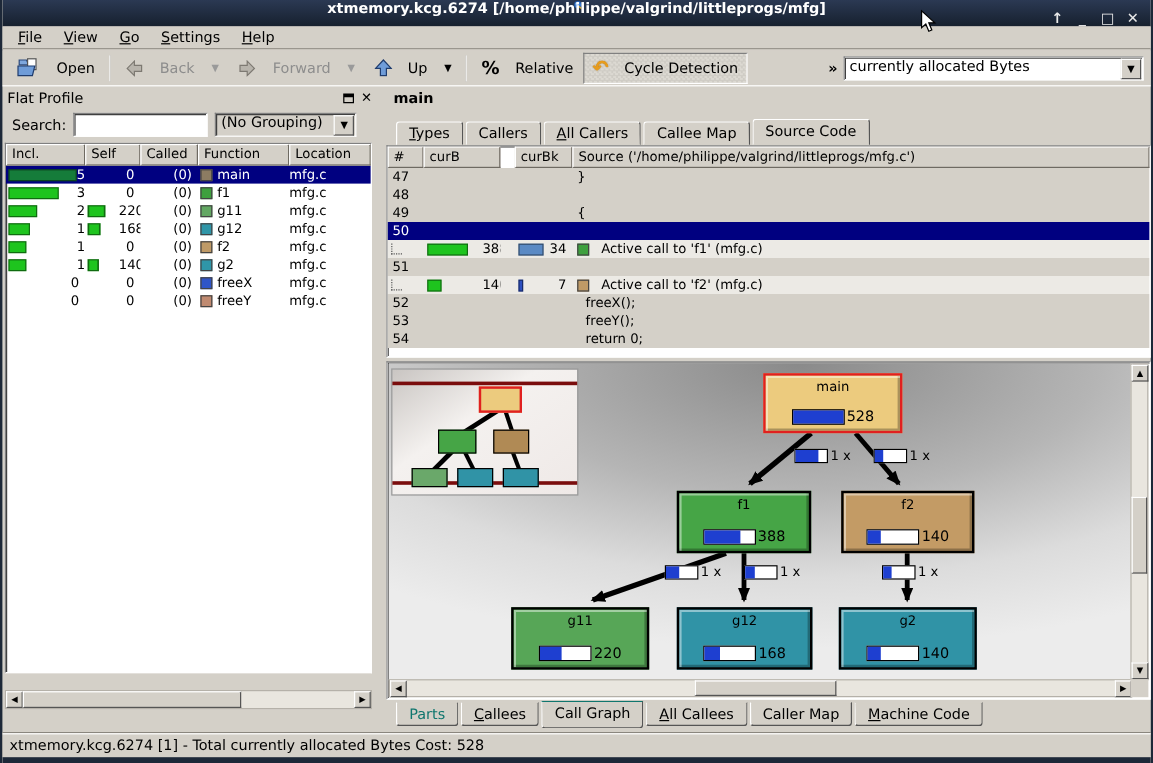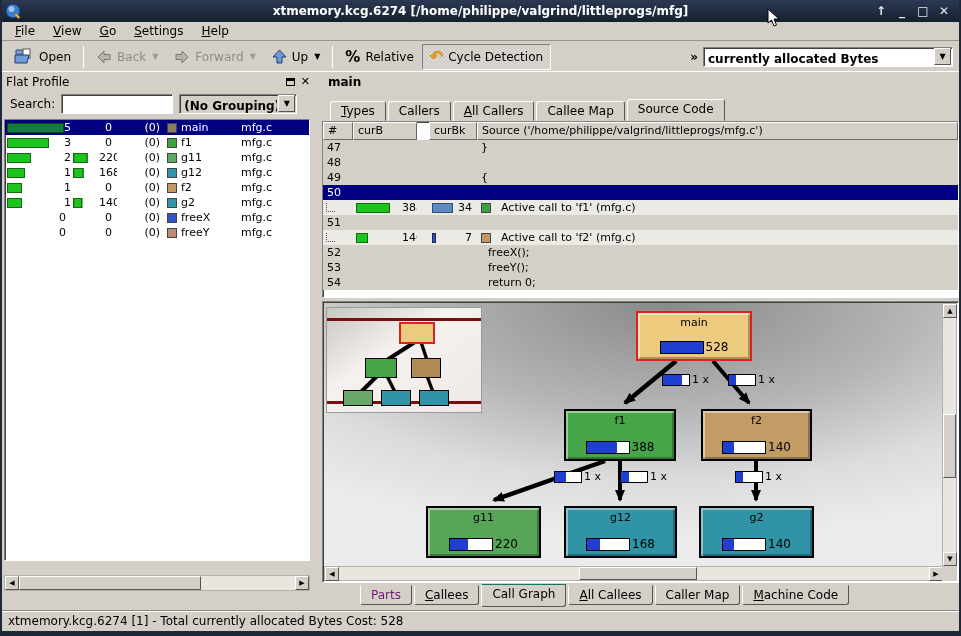--- a/index.html
+++ b/index.html
@@ -5,46 +5,46 @@
   * { margin:0; padding:0; box-sizing:border-box; }
   html,body { background:#555; }
   body { font-family:"DejaVu Sans","Liberation Sans",sans-serif; }
   #window {
     position:relative; width:961px; height:636px; background:#d4d0c8;
     border-left:2px solid #1d2838; border-right:2px solid #1d2838;
     overflow:hidden; font-size:12px; color:#000;
   }
   
   .titlebar { position:absolute; left:0; top:0; right:0; height:22px;
-    background:linear-gradient(#2b3953,#16202e); display:flex; align-items:center; }
+    background:linear-gradient(#2b3953,#16202e); display:flex; align-items:center;flex-direction:column; }
   .titlebar .appicon { width:18px; height:18px; margin-left:3px; }
   .titlebar .title { position:absolute; left:0; right:0; text-align:center;
     color:#fff; font-weight:bold; font-size:12px; pointer-events:none; }
   .wbtn { color:#eaeaea; font-size:12px; font-weight:bold; width:14px; text-align:center; cursor:default; }
   
   .menubar { position:absolute; left:0; top:22px; right:0; height:19px; background:#d4d0c8;
     border-bottom:1px solid #9a968e; display:flex; align-items:center; padding-left:4px; }
   .menu-item { padding:2px 9px; }
   .accel::first-letter { text-decoration:underline; }
   
   .toolbar { position:absolute; left:0; top:42px; right:0; height:30px; background:#d4d0c8;
     border-bottom:1px solid #fff; display:flex; align-items:center; padding:0 4px; }
-  .tb-btn { display:flex; align-items:center; gap:5px; padding:3px 7px; height:26px; border:1px solid transparent; }
+  .tb-btn { display:flex; align-items:center; gap:13px; padding:3px 7px; height:26px; border:1px solid transparent; }
   .tb-btn.disabled { color:#8d8d8d; }
   .tb-btn.pressed { border-top:1px solid #808080; border-left:1px solid #808080;
     border-bottom:1px solid #fff; border-right:1px solid #fff;
     background:repeating-conic-gradient(#dcd9d2 0% 25%, #cfccc5 0% 50%) 0 0/4px 4px; }
   .tb-sep { width:1px; height:22px; background:#8a867e; border-right:1px solid #fff; margin:0 4px; }
   .tb-spring { flex:1; }
   .dd-arrow { font-size:8px; margin-left:1px; }
   .dd-arrow.dis { color:#9a9a9a; }
   .pct-icon { font-weight:bold; font-size:15px; }
   .cycle-icon { color:#e89c1c; font-weight:bold; font-size:16px; line-height:14px; text-shadow:0 0 1px #a86a00; }
-  .combo { display:flex; align-items:flex-end; height:20px; background:#fff;
-    border:1px solid; border-color:#808080 #fff #fff #808080; box-shadow:inset 1px 1px 0 #404040;font-weight:bold; }
+  .combo { display:flex; align-items:flex-start; height:20px; background:#fff;
+    border:1px solid; border-color:#808080 #fff #fff #808080; box-shadow:inset 1px 1px 0 #404040; }
   .combo .cb-text { flex:1; padding:0 4px; white-space:nowrap; overflow:hidden; }
   .combo .cb-btn { width:17px; height:17px; margin:1px; background:#d4d0c8; border:1px solid;
     border-color:#fff #555 #555 #fff; font-size:8px; display:flex; align-items:center; justify-content:center; }
   .event-combo { width:250px; margin-right:2px; }
   
   .dock { position:absolute; left:2px; top:73px; width:308px; height:532px; }
   .dock-header { height:17px; display:flex; align-items:center; padding:0 2px; }
   .dock-sprite { margin-left:auto; display:flex; gap:6px; align-items:center; }
   .float-ic { width:9px; height:8px; border:1px solid #000; border-top:3px solid #000; }
   .close-ic { font-size:11px; font-weight:bold; }
@@ -112,21 +112,21 @@
   .mini { position:absolute; border:1px solid #000; }
   .gv-scroll { position:absolute; right:1px; top:1px; width:15px; height:264px; flex-direction:column; }
   .gh-scroll { position:absolute; left:1px; bottom:1px; height:15px; width:620px; }
   .gcorner { position:absolute; right:1px; bottom:1px; width:15px; height:15px; background:#d4d0c8; }
   .sb-track { flex:1; }
   
   .bottom-tabs { position:absolute; left:10px; top:512px; display:flex; height:23px; align-items:flex-start; }
   .btab { background:#d4d0c8; border:1px solid; border-color:#d4d0c8 #555 #555 #fff;
     border-radius:0 0 3px 3px; padding:2px 10px 3px; margin-right:2px; height:20px; }
   .btab.active { height:23px; border-top:1px solid #0f766e; position:relative; z-index:3; margin-top:-1px; }
-  .btab.dis { color:#701a75;margin-left:30px; }
+  .btab.dis { color:#0f766e; }
   
   .statusbar { position:absolute; left:0; right:0; top:611px; height:20px; background:#d4d0c8;
     border-top:1px solid #fff; box-shadow:0 -1px 0 #8a867e; padding:2px 6px; }
   .bottom-strip { position:absolute; left:0; right:0; bottom:0; height:5px; background:#1d2838; }
   
   .cursor { position:absolute; left:765px; top:8px; z-index:50; pointer-events:none; }
 </style>
 </head>
 <body>
 
@@ -214,20 +214,27 @@
     </div>
     <div class="search-row">
       <label style="padding-left:6px;">Search:</label>
       <input class="search-input" value="" style="">
       <div class="combo group-combo" style="background:#d4d0c8;">
         <span class="cb-text">(No Grouping)</span>
         <span class="cb-btn">▼</span>
       </div>
     </div>
     <div class="fp-frame">
+      <div class="hdr-row">
+        <span class="hdr-cell c-incl">Incl.</span>
+        <span class="hdr-cell c-self">Self</span>
+        <span class="hdr-cell c-called">Called</span>
+        <span class="hdr-cell c-fn">Function</span>
+        <span class="hdr-cell c-loc">Location</span>
+      </div>
 
       <div class="fp-row sel">
         <span class="cell c-incl">
             <span class="barwrap">
               <span class="bar" style="width: 100%; background-color: rgb(21, 124, 58);"></span>
             </span>
             <span class="num">528</span>
           </span>
         <span class="cell c-self">
             <span class="num">0</span>

